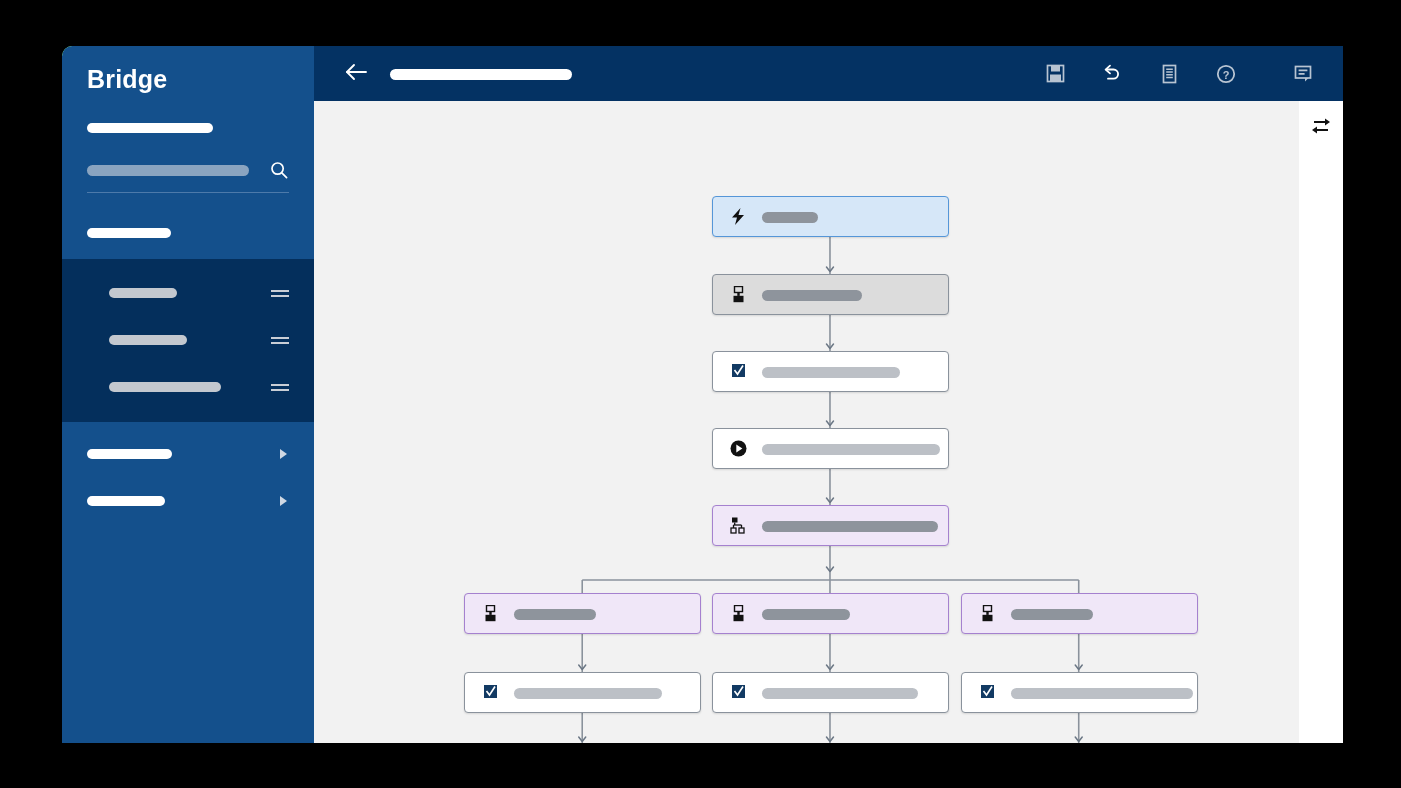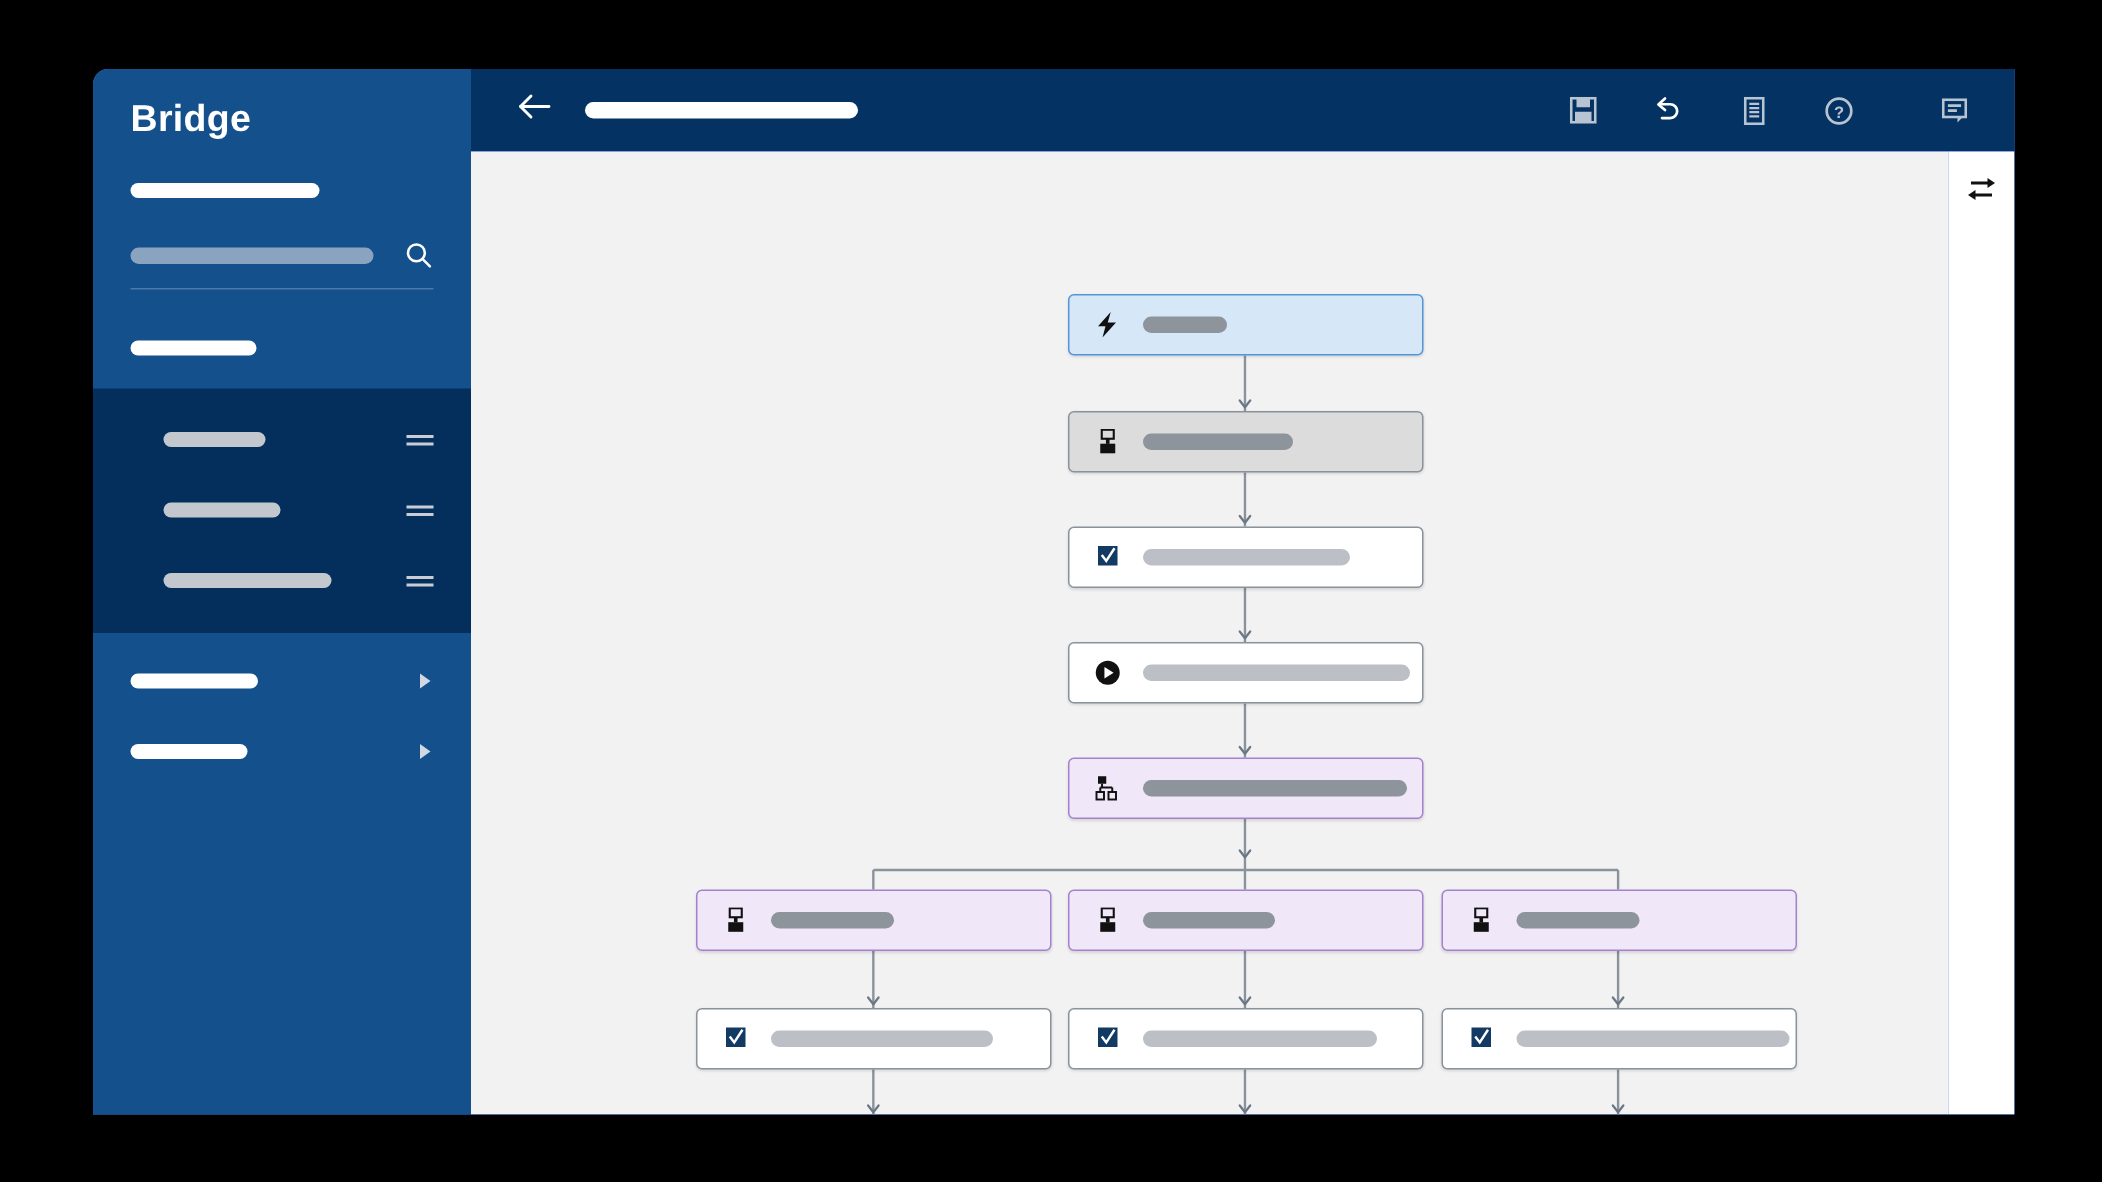--- a/index.html
+++ b/index.html
@@ -20,21 +20,21 @@
     background: #000000;
   }
 
   
   #app-window {
     position: absolute;
     left: 62px;
     top: 46px;
     width: 1281px;
     height: 697px;
-    background: #3b82f6;
+    background: #86efac;
     border-top-left-radius: 10px;
     overflow: hidden;
     display: flex;
   }
 
   
   #sidebar {
     width: 252px;
     min-width: 252px;
     background: #14508c;

